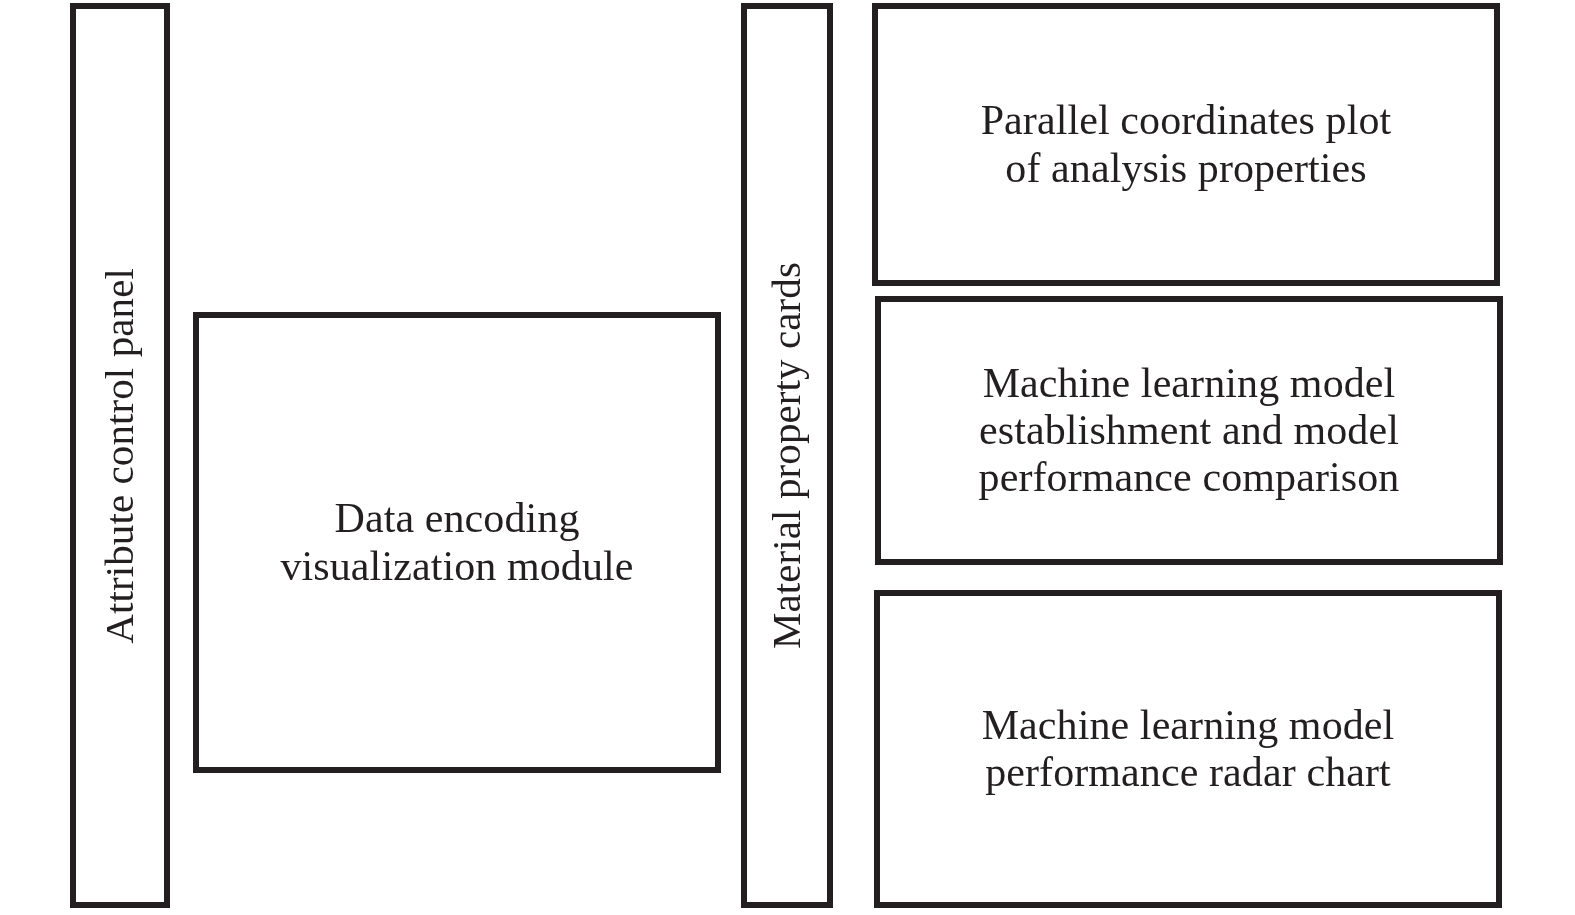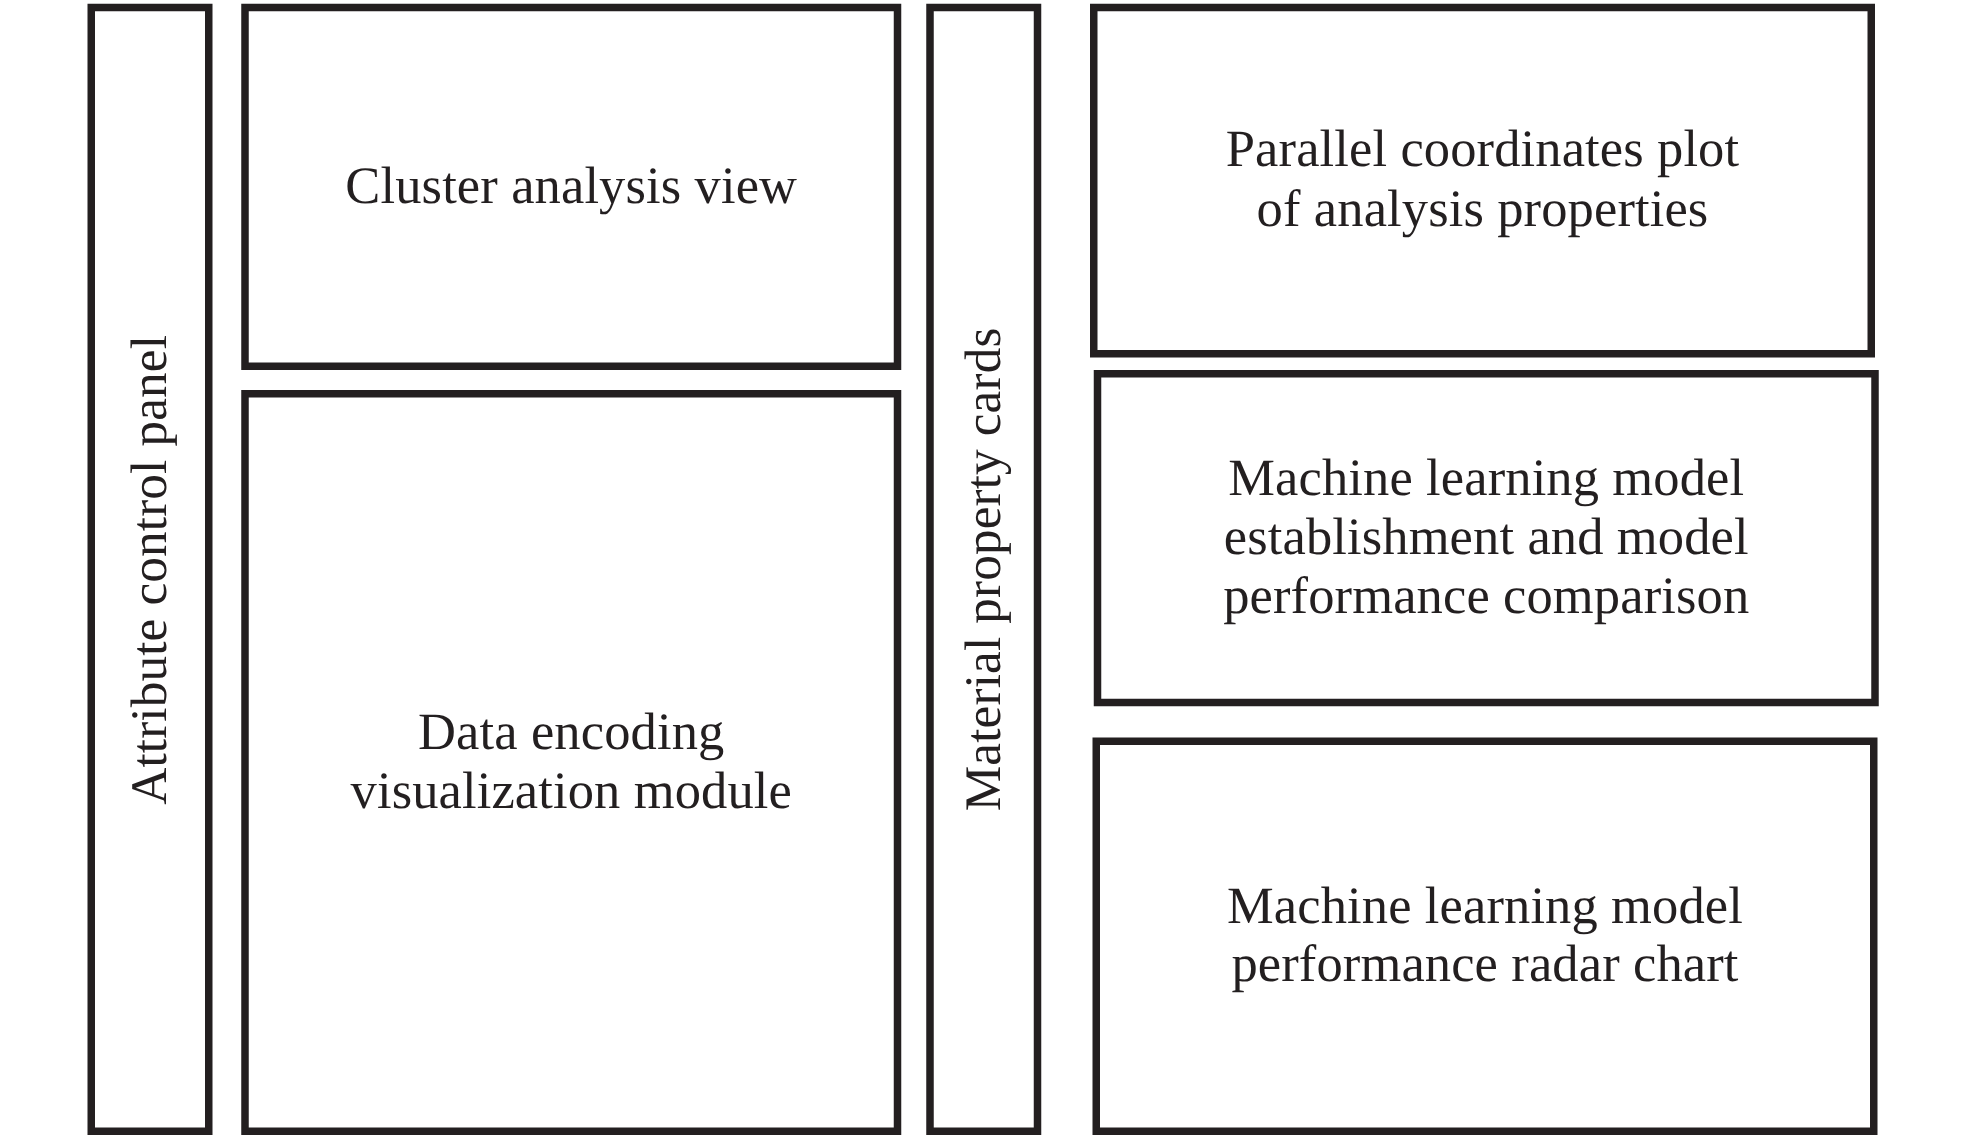--- a/index.html
+++ b/index.html
@@ -50,21 +50,21 @@
   #attribute-control-panel .panel-label { font-size: 41px; }
 
   #cluster-analysis-view {
     left: 193px; top: 3px;
     width: 528px; height: 293px;
   }
   #cluster-analysis-view .panel-label { font-size: 42px; }
 
   #data-encoding-visualization-module {
     left: 193px; top: 312px;
-    width: 528px; height: 596px;
+    width: 528px; height: 461px;
   }
   #data-encoding-visualization-module .panel-label { font-size: 42px; }
 
   #material-property-cards {
     left: 741px; top: 3px;
     width: 92px; height: 905px;
   }
   #material-property-cards .panel-label { font-size: 41px; }
 
   #parallel-coordinates-plot {
@@ -87,23 +87,20 @@
 </style>
 </head>
 <body>
 
 <div id="canvas">
 
   <div class="panel vertical" id="attribute-control-panel">
     <span class="panel-label">Attribute control panel</span>
   </div>
 
-  <div class="panel" id="cluster-analysis-view">
-    <span class="panel-label">Cluster analysis view</span>
-  </div>
 
   <div class="panel" id="data-encoding-visualization-module">
     <span class="panel-label">Data encoding
 visualization module</span>
   </div>
 
   <div class="panel vertical" id="material-property-cards">
     <span class="panel-label">Material property cards</span>
   </div>
 

